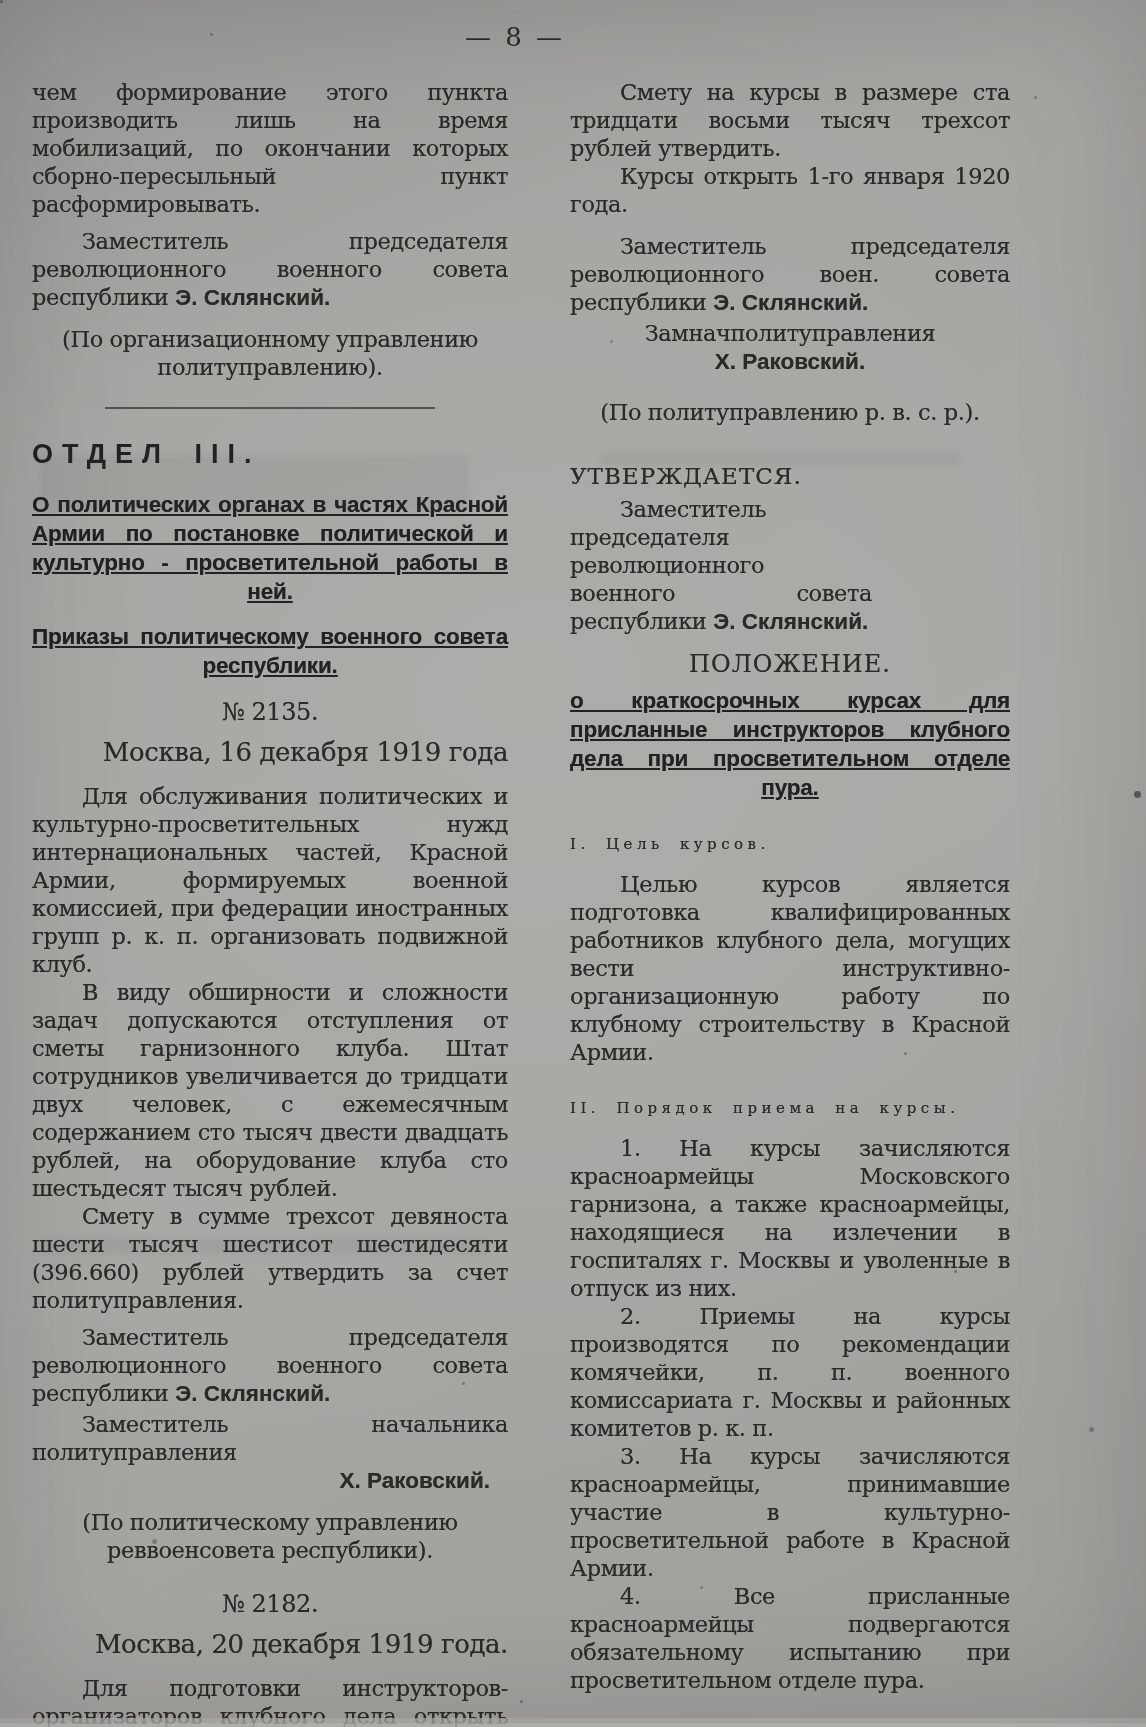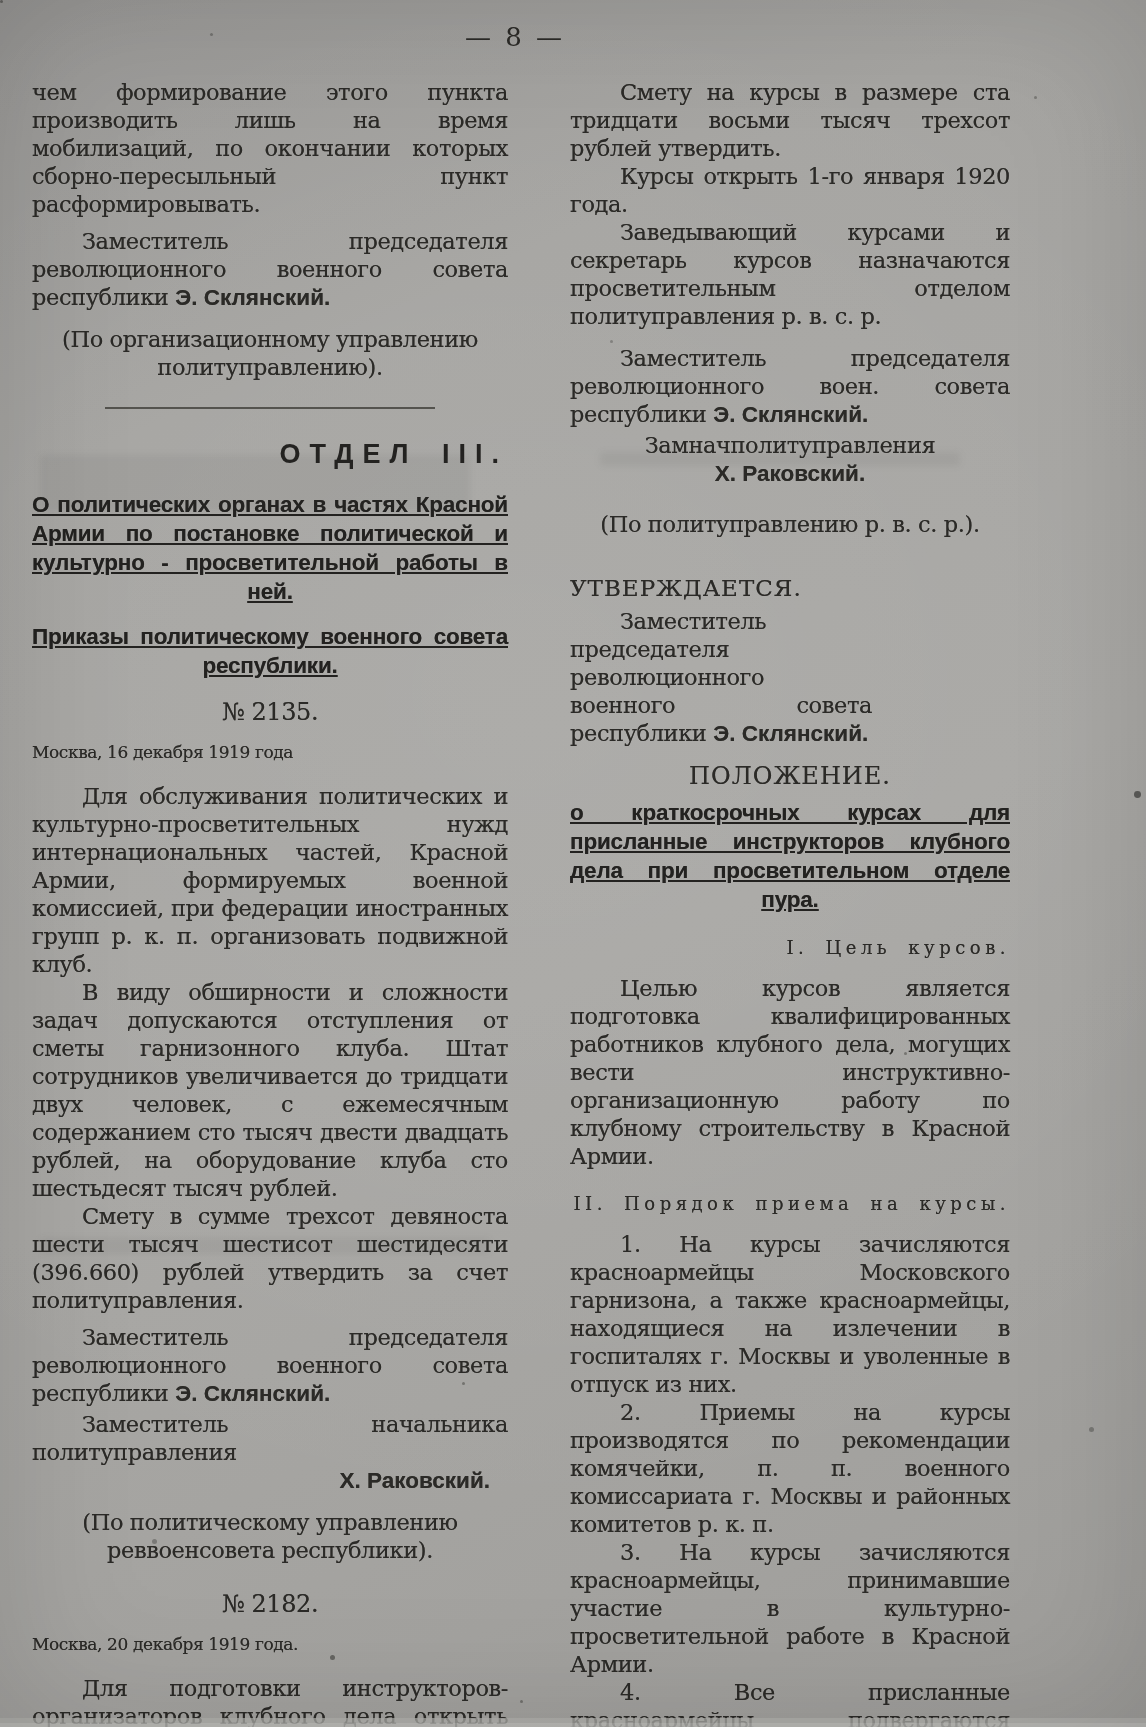--- a/index.html
+++ b/index.html
@@ -53,33 +53,33 @@
     text-shadow:0 0 0.6px rgba(43,42,39,0.65);
   }
   .indent{text-indent:50px;}
   .sig{margin-top:9px;text-indent:50px;}
   .bname{font-family:"Liberation Sans",sans-serif;font-weight:700;letter-spacing:0;white-space:nowrap;}
   .note{margin-top:13px;text-align:center;text-indent:0;}
   .name-right{margin:0;text-align:right;padding-right:18px;}
   .divider{width:330px;border:0;border-top:2.5px solid #54534e;margin:26px auto 30px;}
   .otdel{
     font-family:"Liberation Sans",sans-serif;font-size:27px;font-weight:700;
-    text-align:right;letter-spacing:9px;word-spacing:8px;margin:0 0 20px;color:#232220;
+    text-align:left;letter-spacing:9px;word-spacing:8px;margin:0 0 20px;color:#232220;
   }
   .subhead{
     font-family:"Liberation Sans",sans-serif;font-size:22.5px;font-weight:700;line-height:29px;
     text-align:justify;text-align-last:center;letter-spacing:-0.2px;margin:0 0 16px;color:#232220;
     text-shadow:0 0 0.6px rgba(35,34,32,0.6);
     text-decoration:underline;
   }
   .num{font-size:24px;text-align:center;margin:18px 0 12px;}
-  .dateline{font-size:17px;text-align:left;margin:12px 0 16px;}
+  .dateline{font-size:26px;text-align:right;margin:12px 0 16px;}
   .spaced{
-    font-size:18px;font-weight:400;text-align:right;
-    letter-spacing:4.5px;word-spacing:7px;margin:20px 0 12px;
+    font-size:15px;font-weight:400;text-align:left;
+    letter-spacing:4.5px;word-spacing:7px;margin:28px 0 12px;
     text-shadow:0 0 0.6px rgba(43,42,39,0.65);
   }
   .approve{width:302px;margin:36px 0 0 0;}
   .approve-head{font-size:23px;letter-spacing:1px;margin:0 0 5px;}
   .polozhenie{font-size:24px;font-weight:400;text-align:center;letter-spacing:1px;margin:14px 0 8px;}
   .mt-md{margin-top:14px;}
 </style>
 </head>
 <body>
 
@@ -122,21 +122,20 @@
       <p class="body num" style="margin-top:26px">№ 2182.</p>
       <p class="body dateline">Москва, 20 декабря 1919 года.</p>
 
       <p class="body indent">Для подготовки инструкторов-организаторов клубного дела открыть при просветительном отделе политуправления революционного военного совета республики краткосрочные курсы.</p>
 
     </div>
 
     <div class="col-right">
       <p class="body indent">Смету на курсы в размере ста тридцати восьми тысяч трехсот рублей утвердить.</p>
       <p class="body indent">Курсы открыть 1-го января 1920 года.</p>
-      <p class="body indent">Заведывающий курсами и секретарь курсов назначаются просветительным отделом политуправления р. в. с. р.</p>
 
       <p class="body sig mt-md"><span>Заместитель председателя революционного воен. совета республики</span> <b class="bname">Э. Склянский.</b></p>
       <p class="body" style="text-align:center;margin-top:2px"><span>Замначполитуправления</span> <b class="bname">Х. Раковский.</b></p>
 
       <p class="body note" style="margin-top:22px">(По политуправлению р. в. с. р.).</p>
 
       <div class="approve">
         <p class="body approve-head">УТВЕРЖДАЕТСЯ.</p>
         <p class="body indent"><span>Заместитель председателя революционного военного совета республики</span> <b class="bname">Э. Склянский.</b></p>
       </div>

